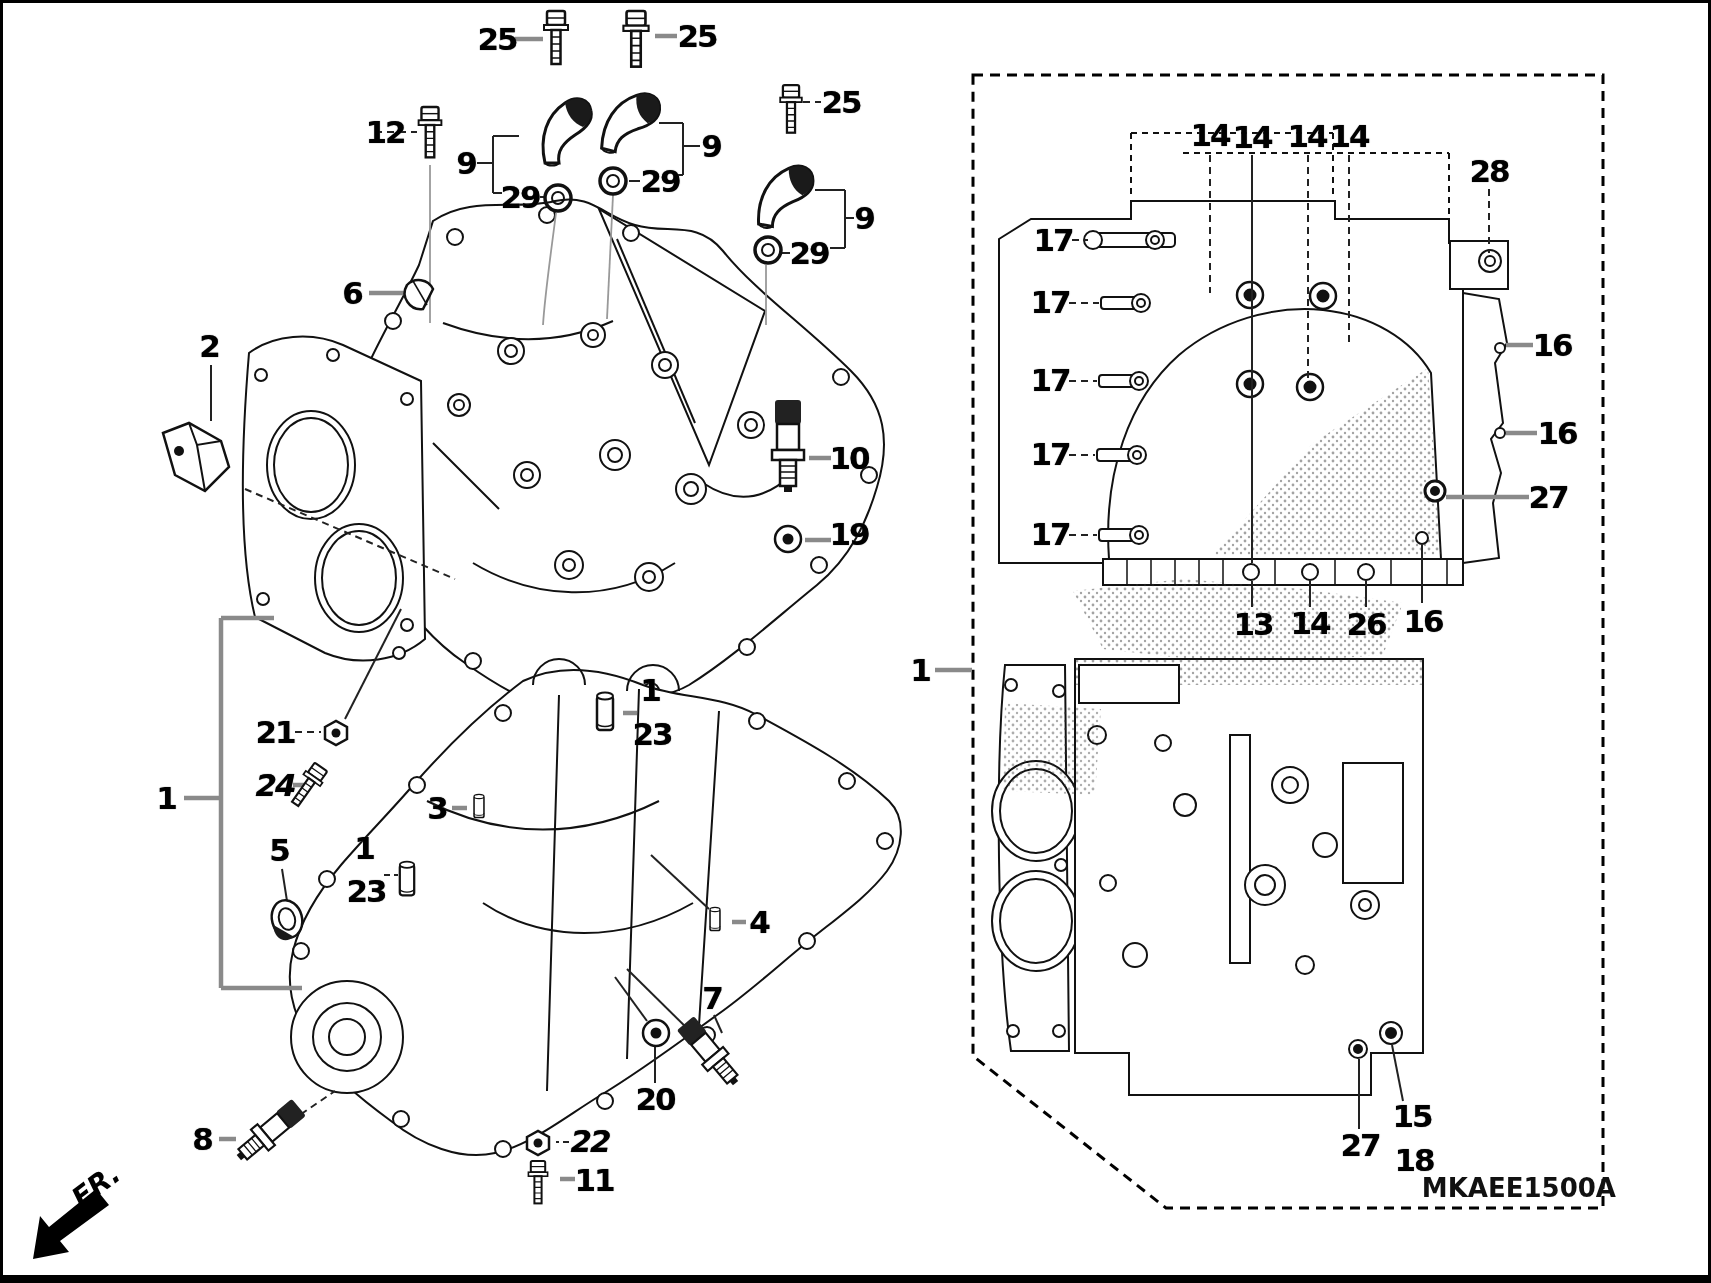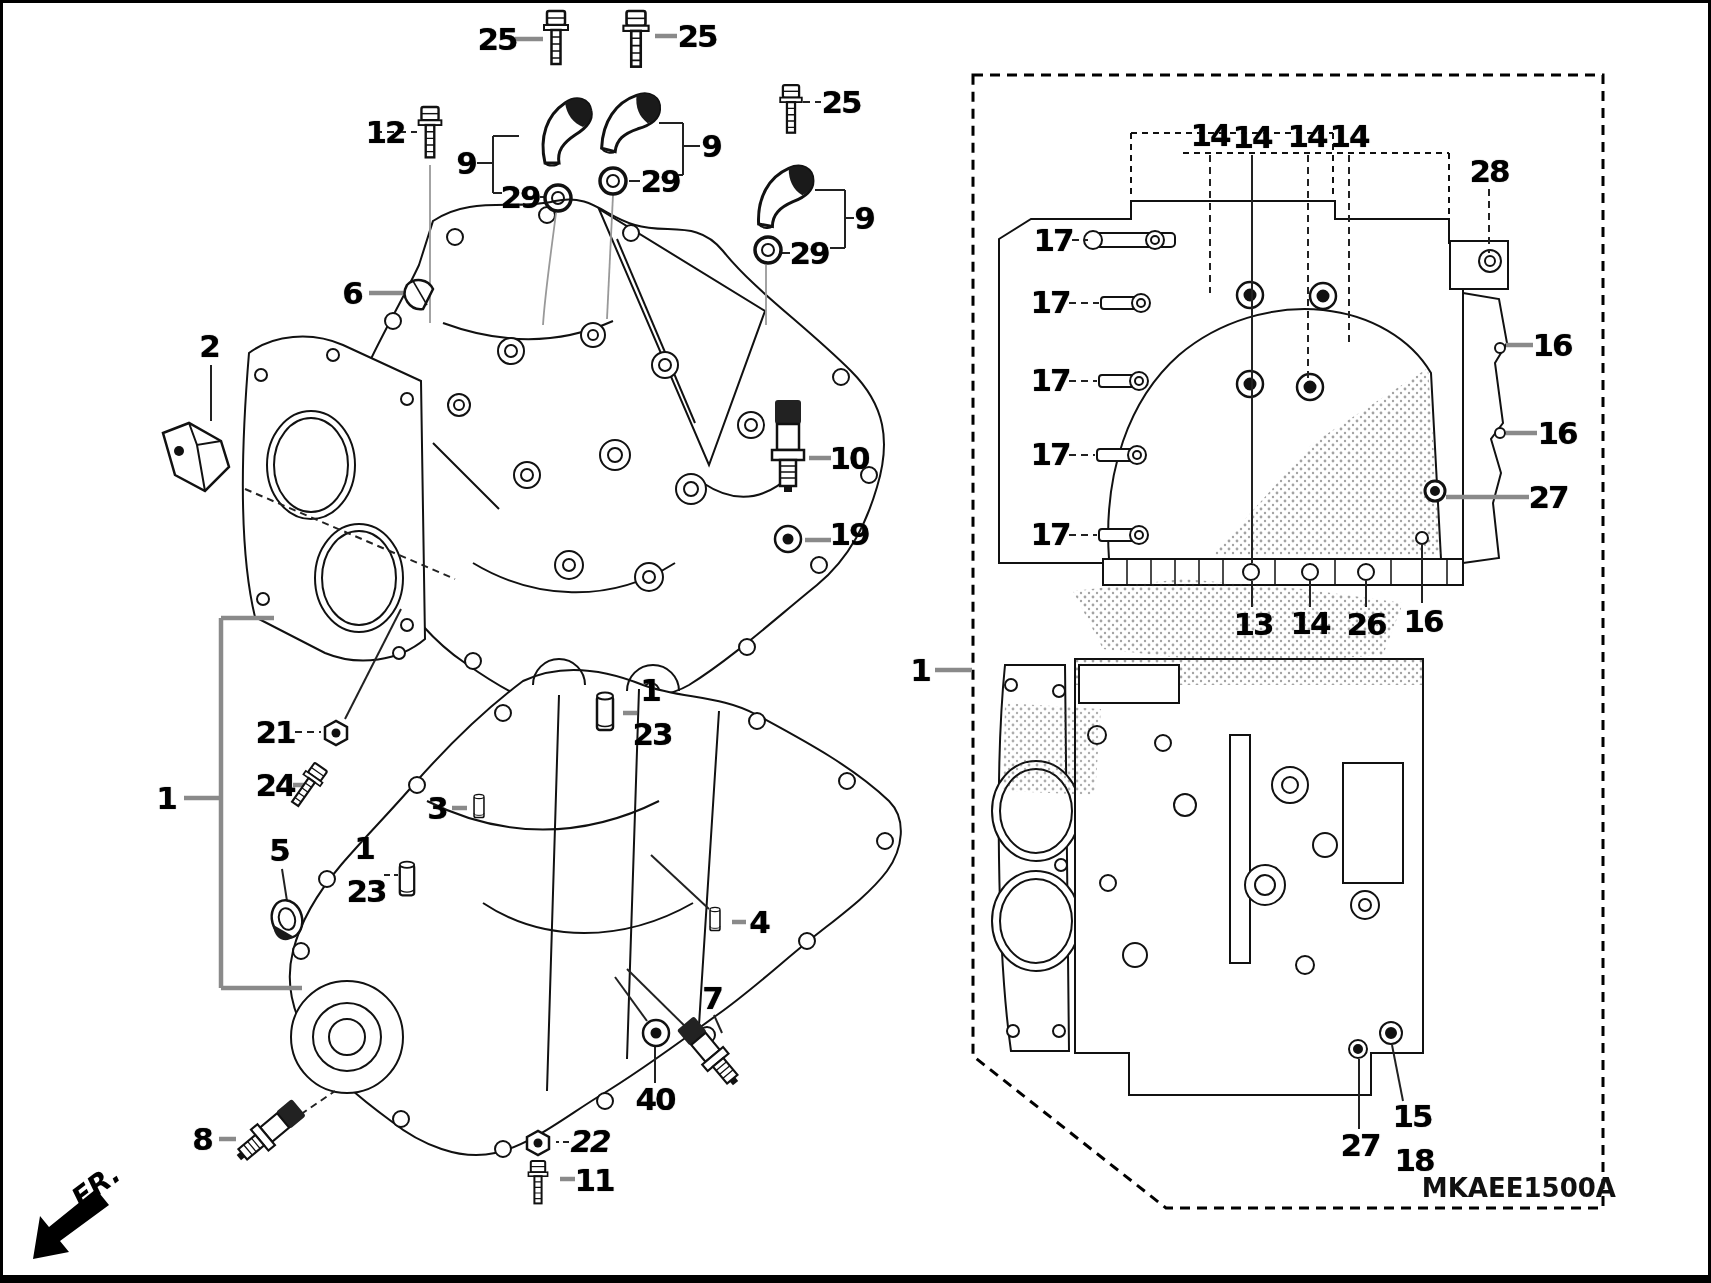--- a/index.html
+++ b/index.html
@@ -367,31 +367,31 @@
       <div class="callout" style="left: 657px; top: 178px;">29</div>
       <div class="callout" style="left: 708px; top: 143px;">9</div>
       <div class="callout" style="left: 861px; top: 215px;">9</div>
       <div class="callout" style="left: 806px; top: 250px;">29</div>
       <div class="callout" style="left: 349px; top: 290px;">6</div>
       <div class="callout" style="left: 206px; top: 343px;">2</div>
       <div class="callout" style="left: 846px; top: 455px;">10</div>
       <div class="callout" style="left: 846px; top: 531px;">19</div>
       <div class="callout" style="left: 163px; top: 795px;">1</div>
       <div class="callout" style="left: 272px; top: 729px;">21</div>
-      <div class="callout" style="left: 272px; top: 782px;">24</div>
+      <div class="callout" style="left: 272px; top: 782px; font-style: italic;">24</div>
       <div class="callout" style="left: 276px; top: 847px;">5</div>
       <div class="callout" style="left: 361px; top: 845px;">1</div>
       <div class="callout" style="left: 363px; top: 888px;">23</div>
       <div class="callout" style="left: 434px; top: 805px;">3</div>
       <div class="callout" style="left: 647px; top: 687px;">1</div>
       <div class="callout" style="left: 649px; top: 731px;">23</div>
       <div class="callout" style="left: 756px; top: 919px;">4</div>
       <div class="callout" style="left: 709px; top: 995px;">7</div>
       <div class="callout" style="left: 199px; top: 1136px;">8</div>
-      <div class="callout" style="left: 652px; top: 1096px;">40</div>
+      <div class="callout" style="left: 652px; top: 1096px;">20</div>
       <div class="callout" style="left: 587px; top: 1138px; font-style: italic;">22</div>
       <div class="callout" style="left: 591px; top: 1177px;">11</div>
       <div class="callout" style="left: 917px; top: 667px;">1</div>
       <div class="callout" style="left: 1207px; top: 132px;">14</div>
       <div class="callout" style="left: 1249px; top: 134px;">14</div>
       <div class="callout" style="left: 1304px; top: 133px;">14</div>
       <div class="callout" style="left: 1346px; top: 133px;">14</div>
       <div class="callout" style="left: 1486px; top: 168px;">28</div>
       <div class="callout" style="left: 1050px; top: 237px;">17</div>
       <div class="callout" style="left: 1047px; top: 299px;">17</div>

